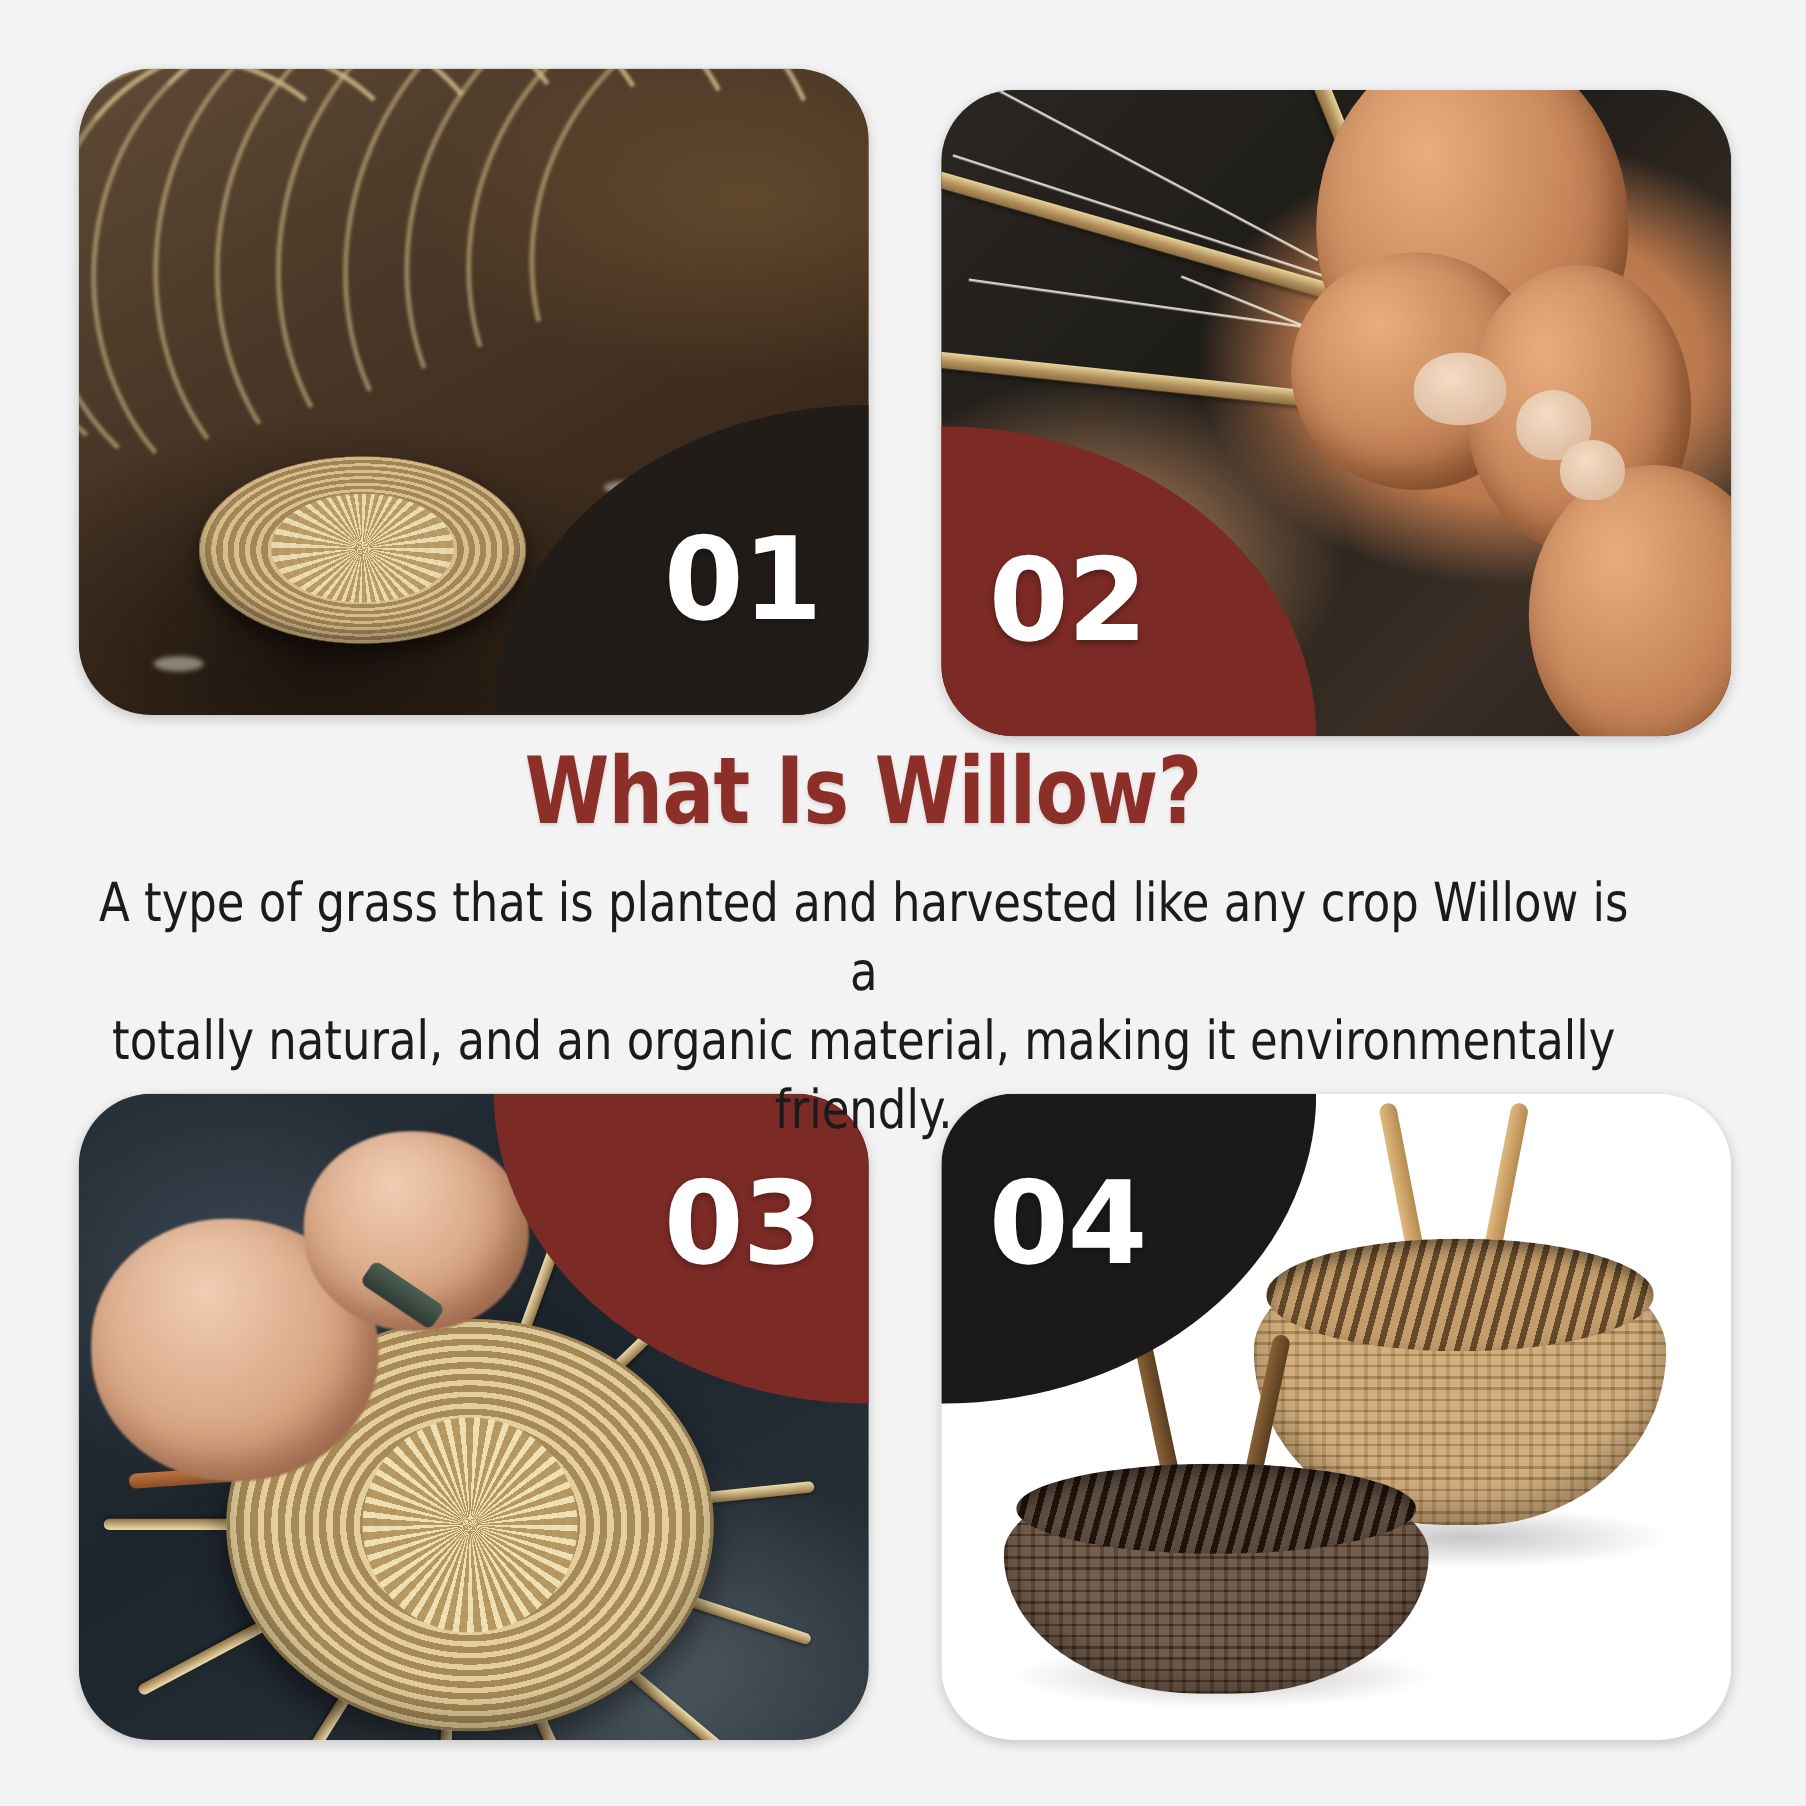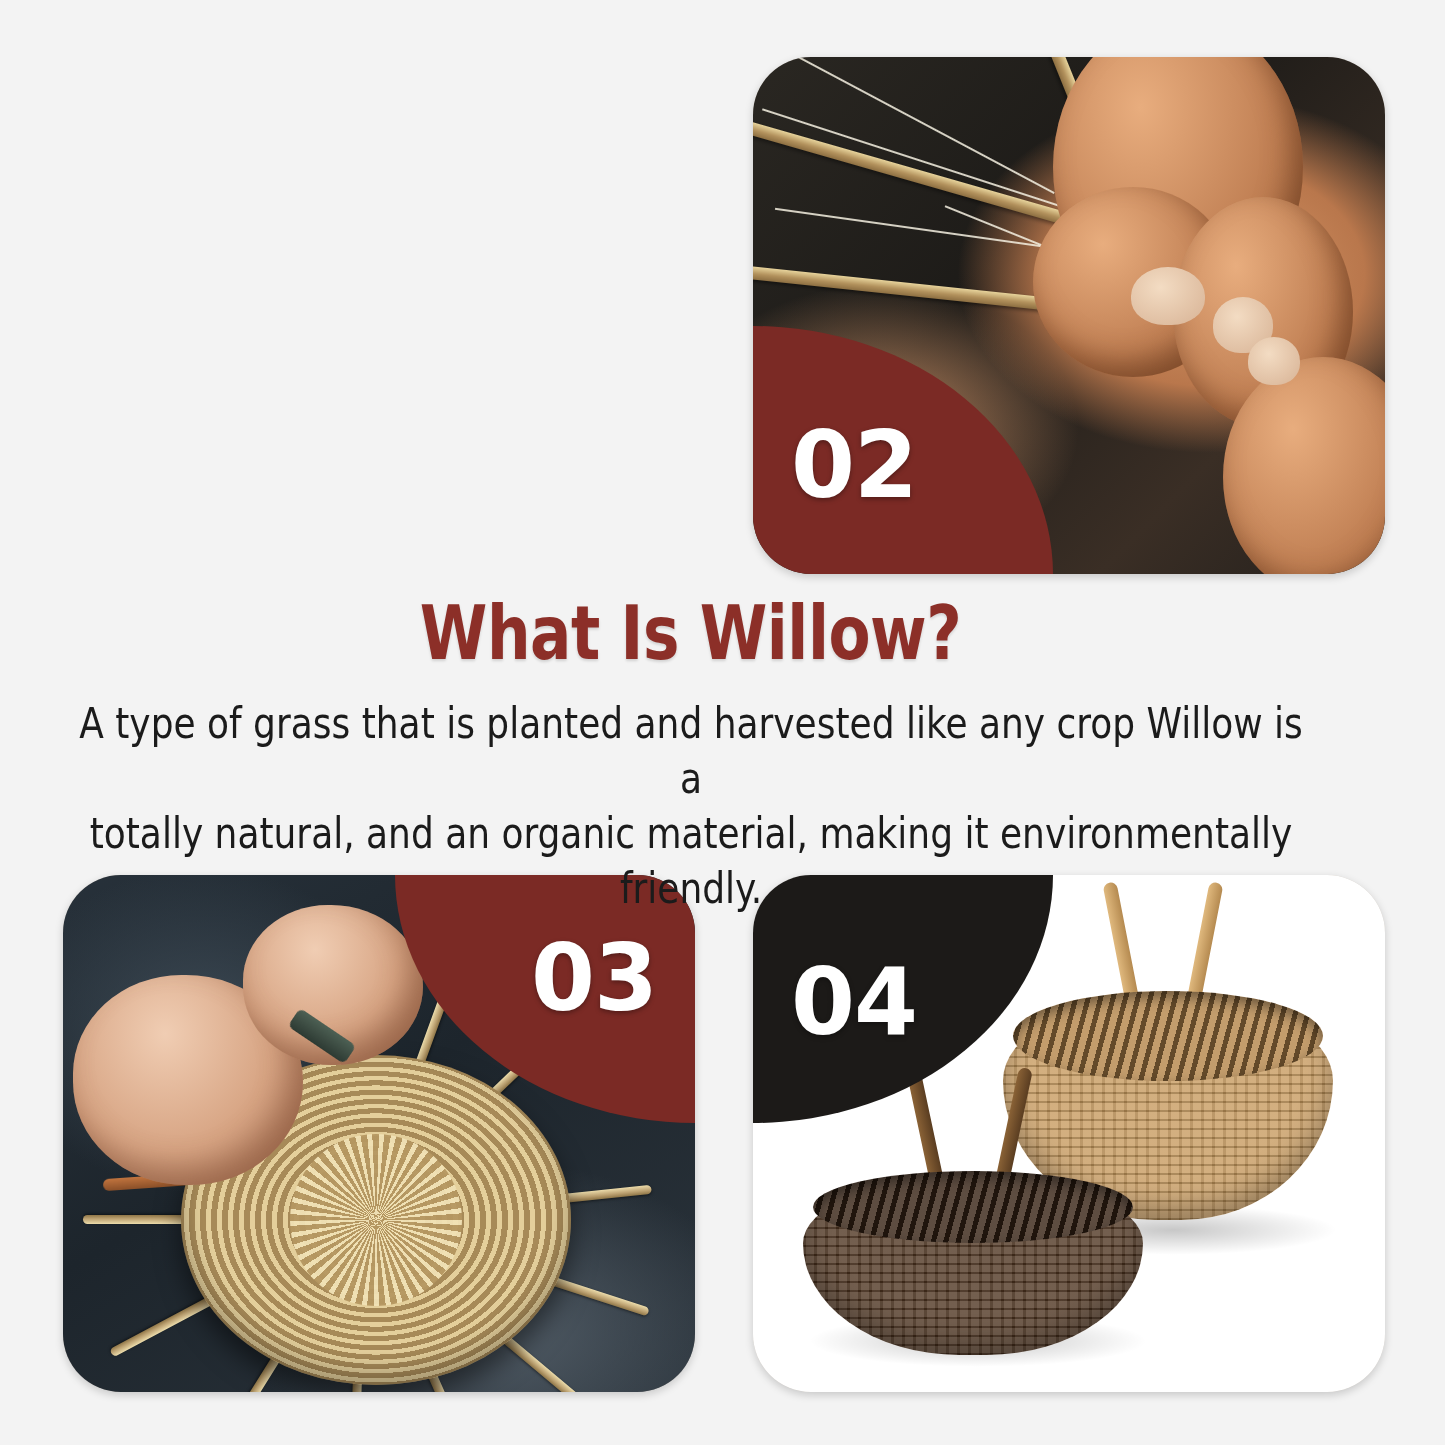--- a/index.html
+++ b/index.html
@@ -16,21 +16,21 @@
   
   .card{
     position:absolute;
     width:632px;height:517px;
     border-radius:58px;
     overflow:hidden;
     box-shadow:0 3px 9px rgba(0,0,0,.18);
     background:#cfc7bd;
   }
   .card.c1{left:63px;  top:55px;}
-  .card.c2{left:753px; top:57px;}
+  .card.c2{left:753px; top:72px;}
   .card.c3{left:63px;  top:875px;}
   .card.c4{left:753px; top:875px;}
 
   .photo{position:absolute;inset:0;overflow:hidden;}
 
   
   .p1{
     background:
       radial-gradient(ellipse 70% 55% at 30% 92%, rgba(0,0,0,.55), rgba(0,0,0,0) 70%),
       radial-gradient(ellipse 60% 40% at 85% 20%, rgba(120,90,50,.55), rgba(0,0,0,0) 70%),
@@ -217,21 +217,21 @@
     border-radius:0 0 0 100%;
   }
   .badge.b3 .num{right:38px;top:58px;}
 
   
   .badge.b4{left:0;top:0;}
   .badge.b4 .shape{
     background:#1c1a18;
     border-radius:0 0 100% 0;
   }
-  .badge.b4 .num{left:38px;top:58px;margin-top:24px;}
+  .badge.b4 .num{left:38px;top:58px;}
 
   
   .textblock{
     position:absolute;left:0;top:596px;width:1381px;text-align:center;
   }
   .headline{
     margin:0;
     font-family:"DejaVu Sans Condensed","Liberation Sans Narrow","Liberation Sans", sans-serif;
     font-weight:700;
     font-size:74px;
@@ -250,20 +250,44 @@
     line-height:1.28;
     color:#1b1b1b;
     transform:scaleX(.93);
   }
 </style>
 </head>
 <body>
 
 <div class="stage">
 
+  <div class="card c1">
+    <div class="photo p1">
+      <div class="rods">
+        <div class="rod" style="left:-60px;top:-10px;width:300px;height:330px;transform:rotate(-8deg);"></div>
+        <div class="rod" style="left:-30px;top:-20px;width:320px;height:360px;transform:rotate(-4deg);"></div>
+        <div class="rod" style="left:10px;top:-40px;width:340px;height:400px;transform:rotate(2deg);"></div>
+        <div class="rod" style="left:60px;top:-60px;width:350px;height:420px;transform:rotate(6deg);"></div>
+        <div class="rod" style="left:110px;top:-70px;width:360px;height:430px;transform:rotate(10deg);"></div>
+        <div class="rod" style="left:160px;top:-80px;width:370px;height:440px;transform:rotate(14deg);"></div>
+        <div class="rod" style="left:215px;top:-85px;width:375px;height:445px;transform:rotate(18deg);"></div>
+        <div class="rod" style="left:265px;top:-85px;width:380px;height:440px;transform:rotate(22deg);"></div>
+        <div class="rod" style="left:315px;top:-80px;width:380px;height:430px;transform:rotate(26deg);"></div>
+        <div class="rod" style="left:365px;top:-70px;width:375px;height:410px;transform:rotate(30deg);"></div>
+      </div>
+      <div class="basebowl"></div>
+      <div class="shaving" style="left:60px;top:470px;width:40px;height:12px;"></div>
+      <div class="shaving" style="left:420px;top:330px;width:34px;height:10px;"></div>
+      <div class="shaving" style="left:500px;top:300px;width:46px;height:12px;"></div>
+    </div>
+    <div class="badge b1">
+      <div class="shape"></div>
+      <span class="num">01</span>
+    </div>
+  </div>
 
   <div class="card c2">
     <div class="photo p2">
       <div class="stick" style="left:-20px;top:120px;width:420px;transform:rotate(16deg);"></div>
       <div class="stick" style="left:-40px;top:230px;width:470px;transform:rotate(6deg);"></div>
       <div class="stick" style="left:120px;top:-20px;width:360px;transform:rotate(68deg);"></div>
       <div class="stick" style="left:250px;top:250px;width:400px;transform:rotate(62deg);"></div>
       <div class="stick" style="left:330px;top:120px;width:300px;transform:rotate(78deg);"></div>
       <div class="thread" style="left:0px;top:60px;width:320px;transform:rotate(28deg);"></div>
       <div class="thread" style="left:0px;top:110px;width:380px;transform:rotate(18deg);"></div>

